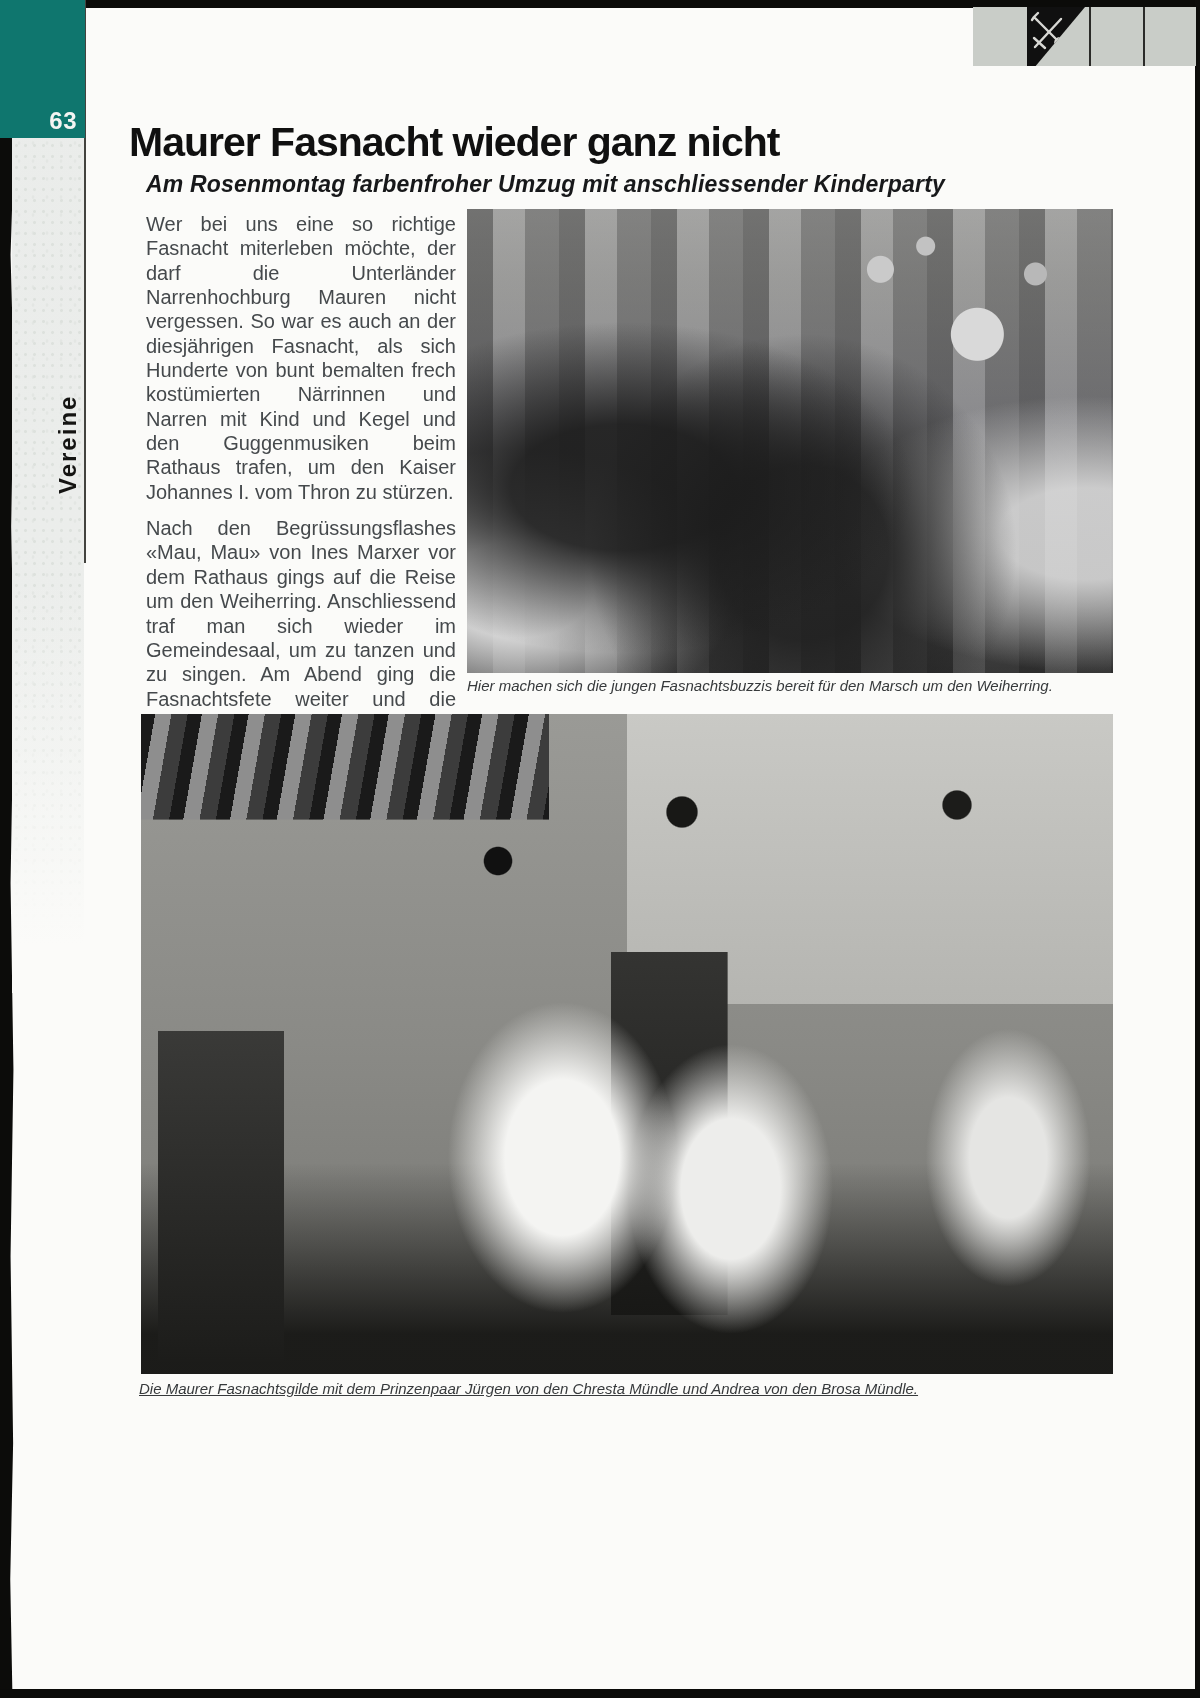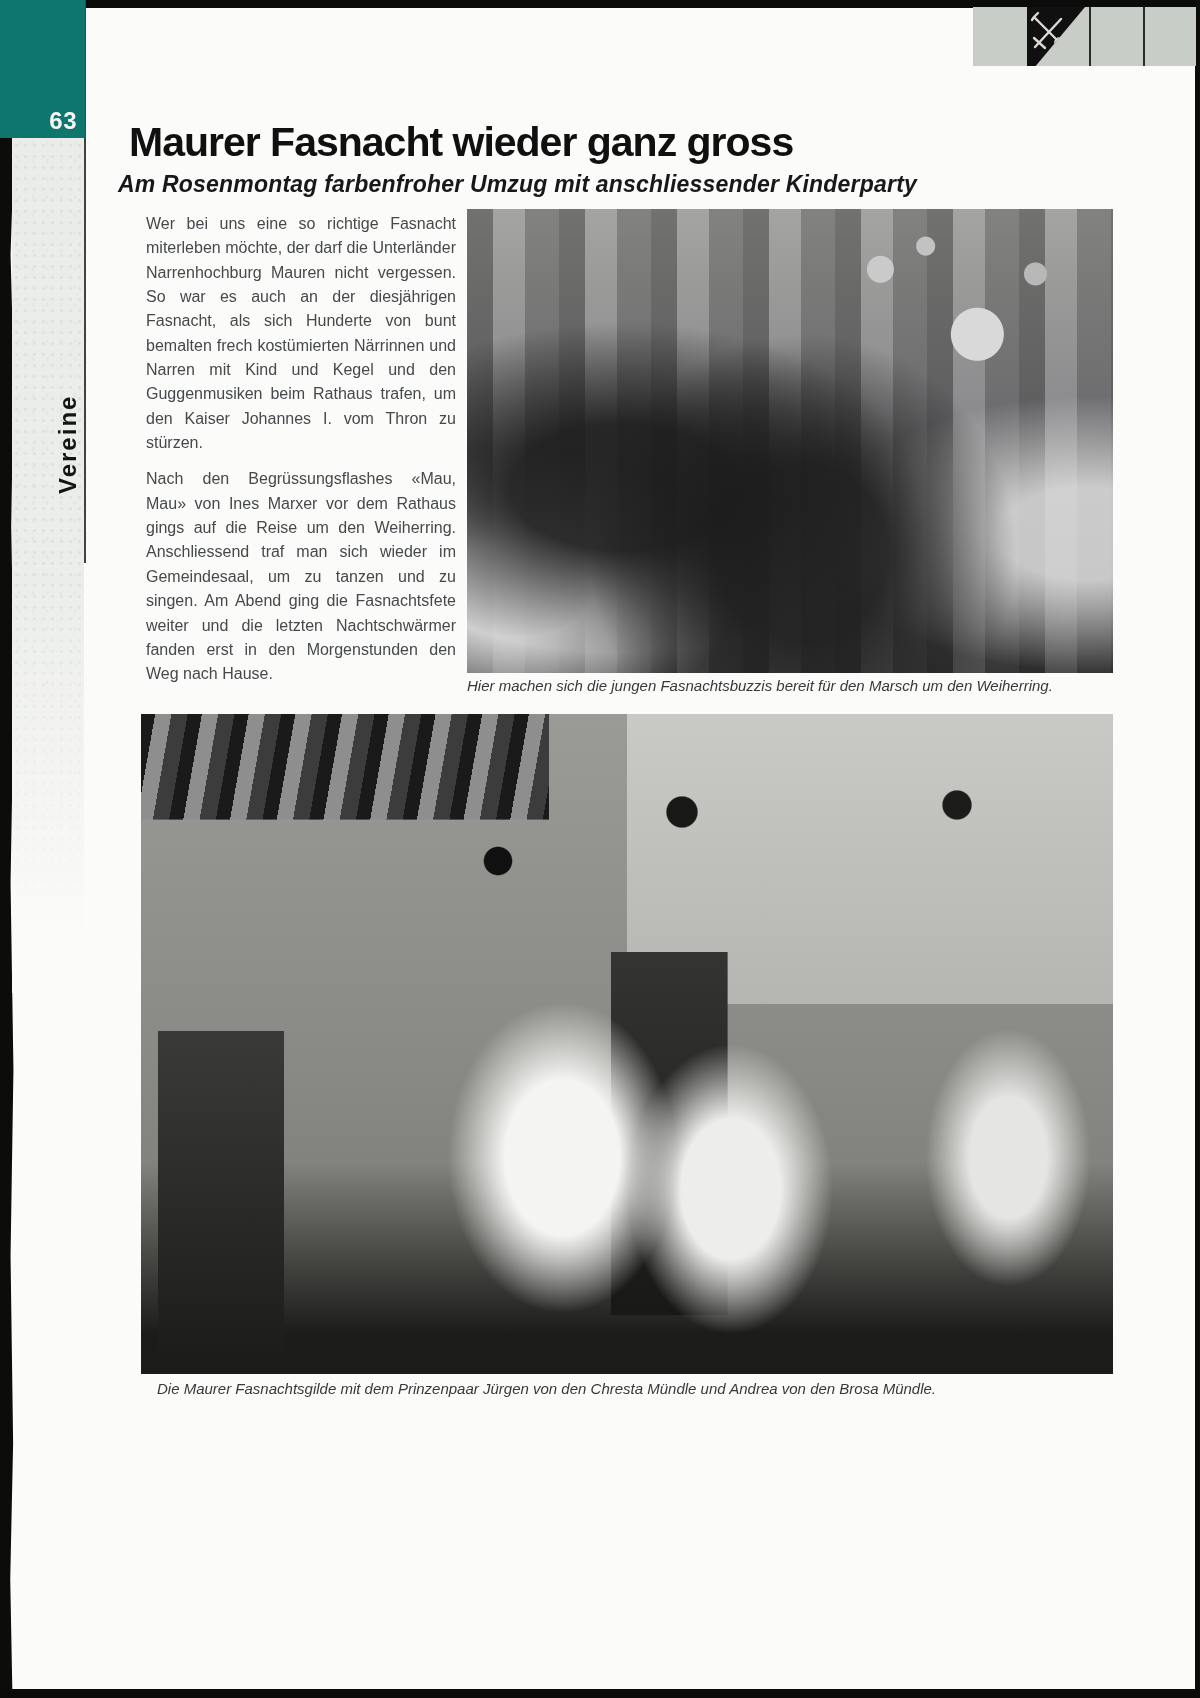--- a/index.html
+++ b/index.html
@@ -51,28 +51,28 @@
   .corner-line{position:absolute;top:0;width:2px;height:59px;background:#2b2b29;}
   .corner-line.l1{left:116px;}
   .corner-line.l2{left:170px;}
   
   .title{
     position:absolute;left:129px;top:92px;
     font-size:41px;font-weight:bold;letter-spacing:-1px;
     color:#101010;white-space:nowrap;
   }
   .subtitle{
-    position:absolute;left:118px;top:152px;
+    position:absolute;left:146px;top:152px;
     font-size:23px;font-weight:bold;font-style:italic;
     color:#17181a;white-space:nowrap;letter-spacing:0.2px;
   }
   
   .body-col{
     position:absolute;left:146px;top:212px;width:310px;
-    font-size:16px;line-height:24.35px;color:#45494c;
+    font-size:20px;line-height:24.35px;color:#45494c;
     text-align:justify;hyphens:auto;-webkit-hyphens:auto;
   }
   .body-col p{margin:0;}
   .body-col p + p{margin-top:12px;}
   
   .photo{position:absolute;overflow:hidden;}
   .photo-parade{
     left:467px;top:209px;width:646px;height:464px;
     background-color:#8e8e8c;
     background-repeat:no-repeat;
@@ -115,21 +115,21 @@
       36% 21%, 56% 13%, 86% 12%,
       41% 86%, 64% 94%, 99% 82%,
       2% 96%, 55% 80%,
       0 0, 100% 0,
       0 0, 0 0;
   }
   .photo-caption{
     position:absolute;font-style:italic;font-size:15px;color:#36393b;white-space:nowrap;
   }
   .caption-parade{left:467px;top:677px;}
-  .caption-gilde{left:157px;top:1380px;}
+  .caption-gilde{left:139px;top:1380px;text-decoration:underline;}
 </style>
 </head>
 <body>
 
 <div class="page">
 
   <div class="edge-top"></div>
   <div class="edge-left"></div>
   <div class="edge-right"></div>
 
@@ -149,21 +149,21 @@
     <div class="corner-line l2"></div>
   </div>
 
   <div class="sidebar"></div>
   <div class="sidebar-rule"></div>
   <div class="page-number-box">
     <span class="page-number">63</span>
   </div>
   <div class="vereine">Vereine</div>
 
-  <h1 class="title">Maurer Fasnacht wieder ganz gross</h1>
+  <h1 class="title">Maurer Fasnacht wieder ganz nicht</h1>
   <h2 class="subtitle">Am Rosenmontag farbenfroher Umzug mit anschliessender Kinderparty</h2>
 
   <div class="body-col">
     <p>Wer bei uns eine so richtige Fasnacht miterleben möchte, der darf die Unterländer Narrenhochburg Mauren nicht vergessen. So war es auch an der diesjährigen Fasnacht, als sich Hunderte von bunt bemalten frech kostümierten Närrinnen und Narren mit Kind und Kegel und den Guggenmusiken beim Rathaus trafen, um den Kaiser Johannes I. vom Thron zu stürzen.</p>
     <p>Nach den Begrüssungsflashes «Mau, Mau» von Ines Marxer vor dem Rathaus gings auf die Reise um den Weiherring. Anschliessend traf man sich wieder im Gemeindesaal, um zu tanzen und zu singen. Am Abend ging die Fasnachtsfete weiter und die letzten Nachtschwärmer fanden erst in den Morgenstunden den Weg nach Hause.</p>
   </div>
 
   <div class="photo photo-parade" aria-label="Schwarzweissfoto: kostümierte Fasnachtsbuzzis mit Ballonen vor dem Umzug"></div>
   <div class="photo-caption caption-parade">Hier machen sich die jungen Fasnachtsbuzzis bereit für den Marsch um den Weiherring.</div>
 

